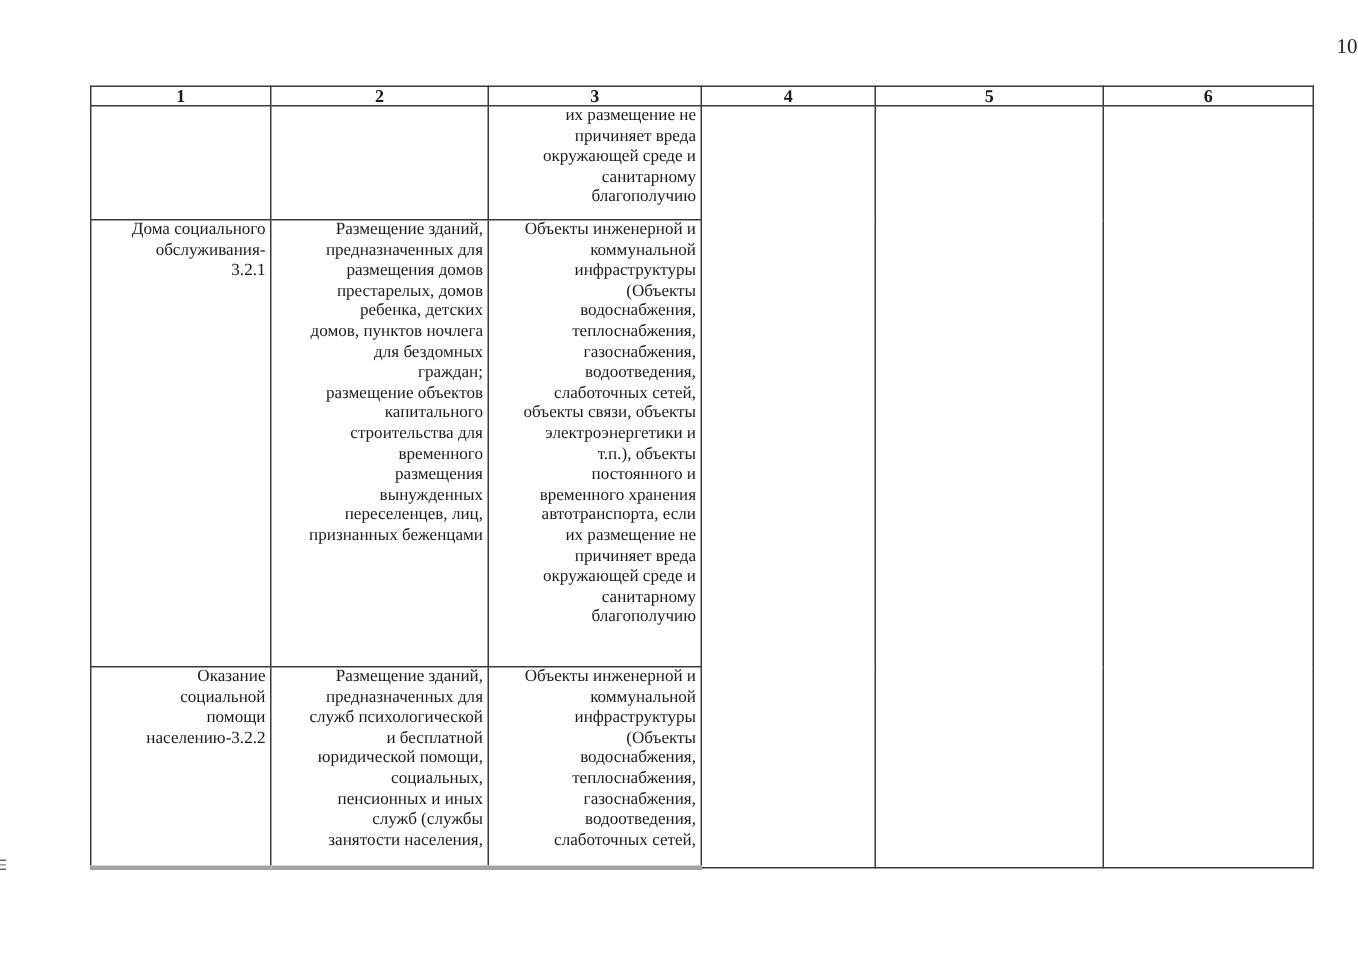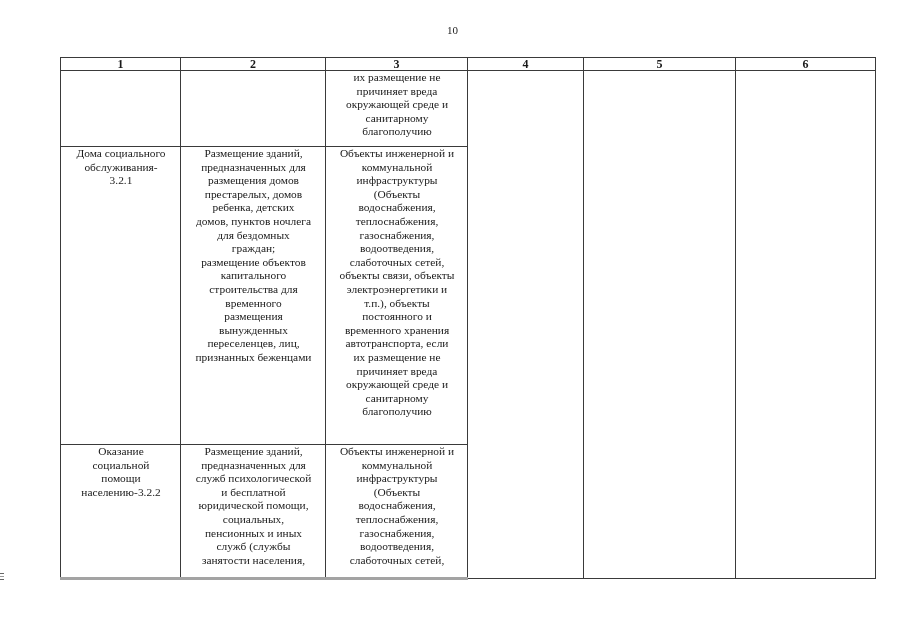--- a/index.html
+++ b/index.html
@@ -13,22 +13,22 @@
       position: relative;
       overflow: hidden;
       font-family: "Liberation Serif", "DejaVu Serif", serif;
       color: #1a1a1a;
     }
     .page-number {
       position: absolute;
       left: 0;
       width: 905px;
       top: 24px;
-      text-align: center;
-      font-size: 11px;
+      text-align: right;
+      font-size: 14px;
       color: #222;
     }
     .doc-table {
       position: absolute;
       left: 60px;
       top: 57px;
       width: 815px;
       border-collapse: collapse;
       table-layout: fixed;
       font-size: 11.4px;
@@ -47,21 +47,21 @@
       height: 12px;
       line-height: 12px;
       padding: 0;
       text-align: center;
     }
     .doc-table td {
       border-left: 1px solid #3a3a3a;
       border-right: 1px solid #3a3a3a;
       vertical-align: top;
       padding: 0 3px 0 4px;
-      text-align: center;
+      text-align: right;
       white-space: pre-line;
       word-wrap: break-word;
     }
     .doc-table td.row-div {
       border-bottom: 1px solid #3a3a3a;
     }
     .doc-table tr.first td { height: 75px; }
     .doc-table tr.second td { height: 297px; }
     .doc-table tr.third td { height: 132px; }
     .doc-table tr.third td { border-bottom: 3px solid #a3a3a3; }

